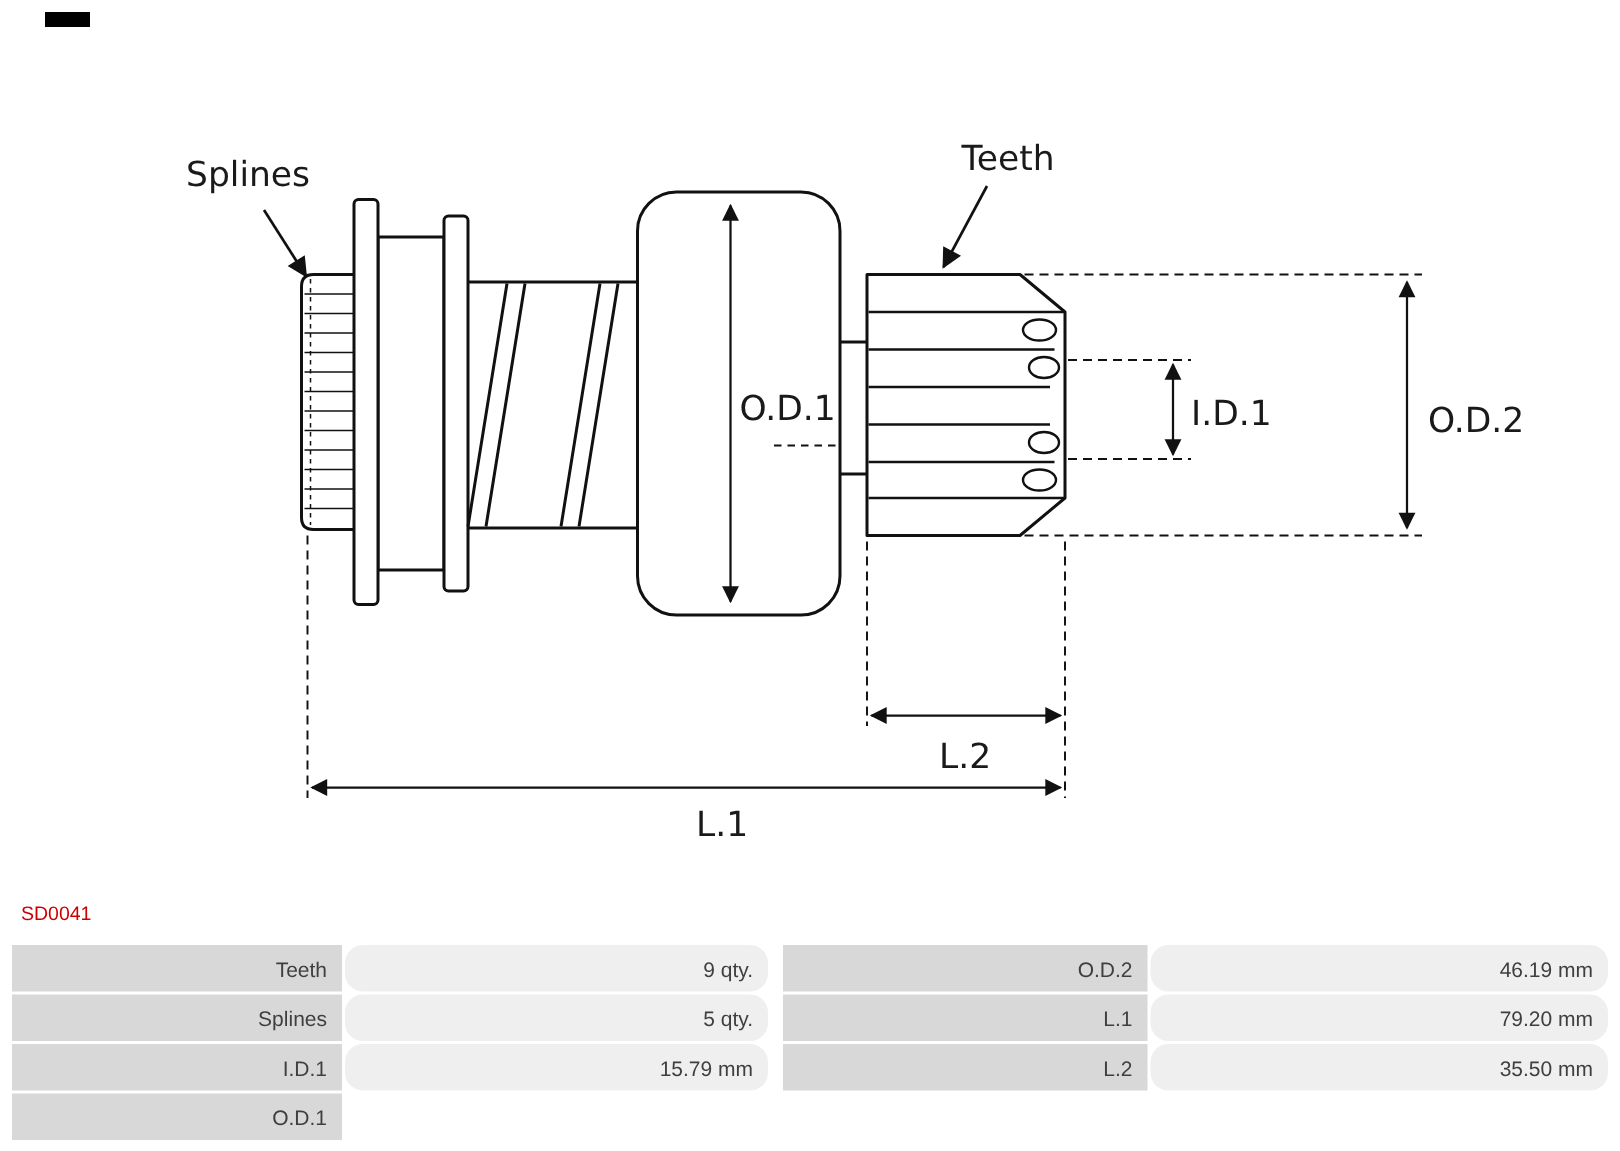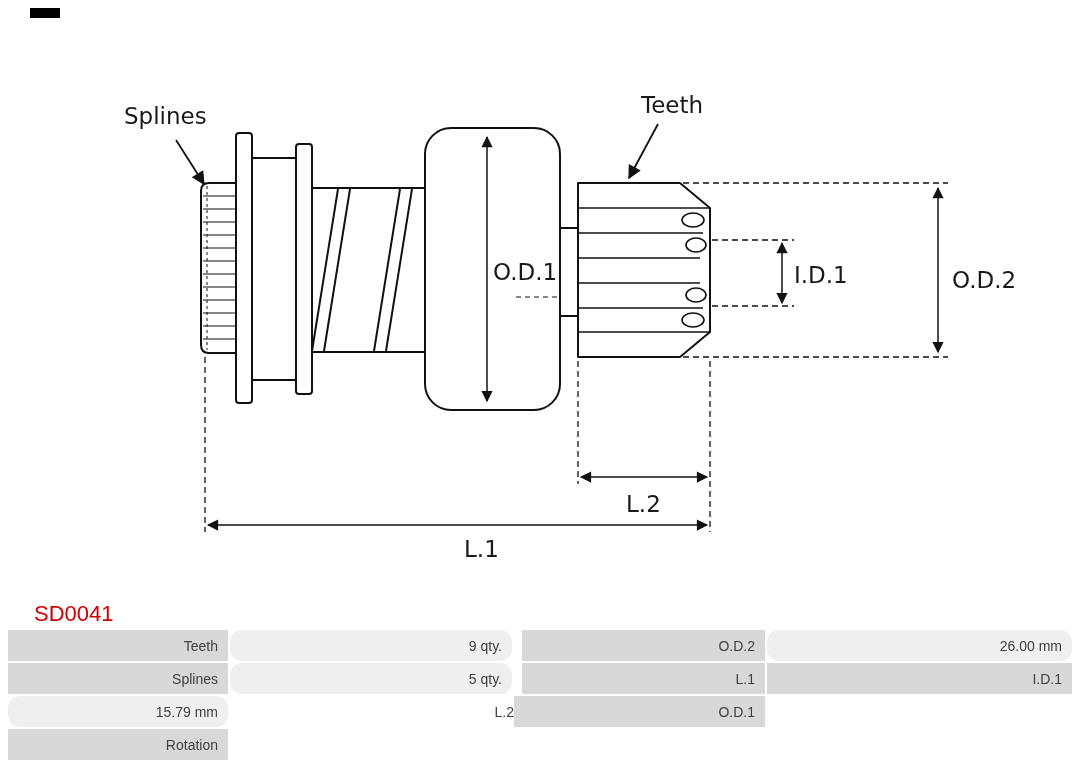--- a/index.html
+++ b/index.html
@@ -17,21 +17,21 @@
   }
   .logo-mark{position:absolute;left:30px;top:8px;width:30px;height:10px;background:#000;}
   .diagram{position:absolute;left:0;top:0;width:1080px;height:595px;}
   .diagram text{
     font-family:"DejaVu Sans",sans-serif;
     fill:#1a1a1a;
     font-size:23px;
   }
   .part-number{
     position:absolute;left:14px;top:601px;
-    font-size:22px;color:var(--part-number);margin-left:20px;
+    font-size:13px;color:var(--part-number);
   }
   .spec-table{
     position:absolute;left:8px;top:630px;width:1064px;
     display:grid;
     grid-template-columns:220px 282px 6px 243px 305px;
     grid-auto-rows:31px;
     gap:2px;
     font-size:14px;color:var(--table-text);
   }
   .cell{
@@ -154,28 +154,29 @@
 </svg>
 
 <div class="part-number">SD0041</div>
 
 <div class="spec-table">
 
   <div class="cell c-label">Teeth</div>
   <div class="cell c-value">9 qty.</div>
   <div class="spacer"></div>
   <div class="cell c-label">O.D.2</div>
-  <div class="cell c-value">26.00 mm</div>
+  <div class="cell c-value">46.19 mm</div>
 
   <div class="cell c-label">Splines</div>
   <div class="cell c-value">5 qty.</div>
   <div class="spacer"></div>
   <div class="cell c-label">L.1</div>
+  <div class="cell c-value">79.20 mm</div>
 
   <div class="cell c-label">I.D.1</div>
   <div class="cell c-value">15.79 mm</div>
   <div class="spacer"></div>
   <div class="cell c-label">L.2</div>
+  <div class="cell c-value">35.50 mm</div>
 
   <div class="cell c-label">O.D.1</div>
   <div class="spacer"></div>
-  <div class="cell c-label">Rotation</div>
 </div>
 
 </body></html>

